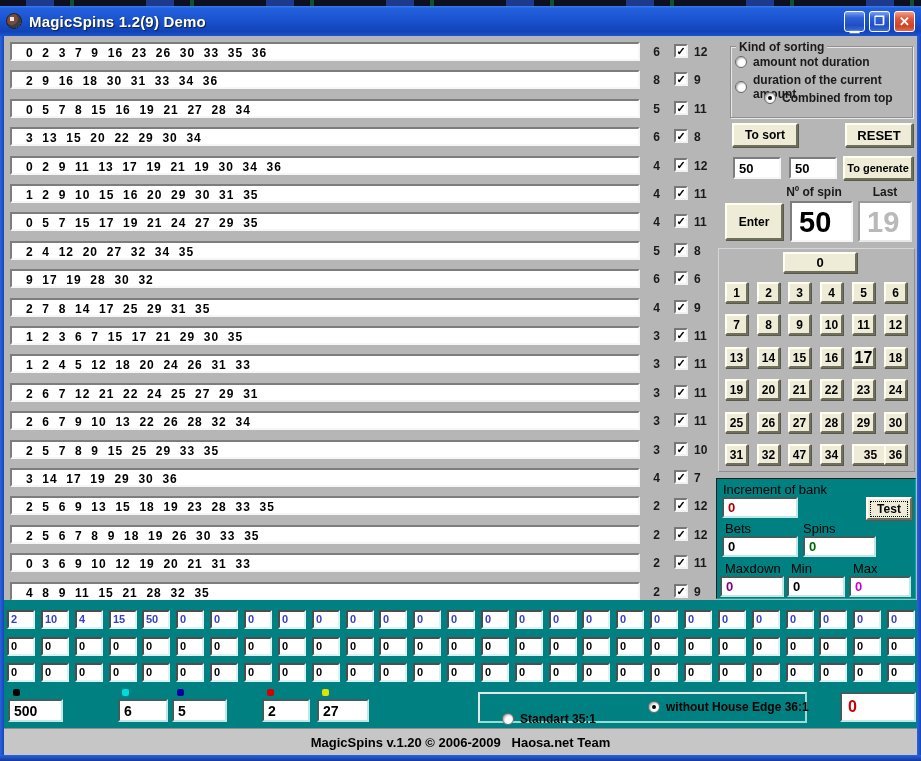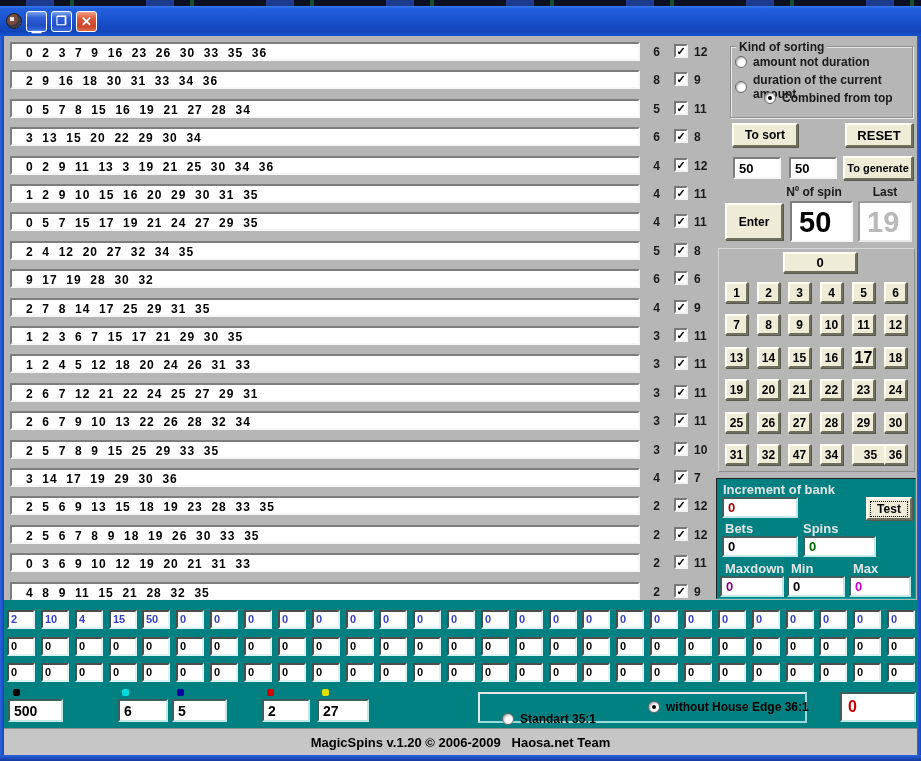--- a/index.html
+++ b/index.html
@@ -54,37 +54,38 @@
   .radiorow{position:absolute;display:flex;align-items:center;gap:6px;font-size:12px;font-weight:bold;color:#1a1a1a;}
 
   
   .lbl{position:absolute;font-size:12px;font-weight:bold;color:#1a1a1a;}
   .bigfield{position:absolute;font-weight:bold;}
 
   
   .teal{position:absolute;left:4px;top:600px;width:913px;height:128px;background:#008080;}
   .bankpanel{position:absolute;left:716px;top:478px;width:200px;height:121px;background:#008080;
     border:1px solid;border-color:#202020 #00a8a8 #00a8a8 #202020;}
-  .banklbl{position:absolute;color:#e5e5e5;font-weight:bold;font-size:13px;}
+  .banklbl{position:absolute;color:#000000;font-weight:normal;font-size:13px;}
   .cell{position:absolute;width:28px;height:19px;background:#fff;border:2px solid;border-color:#4d4d4d #d9f2f2 #d9f2f2 #4d4d4d;
     font-size:11px;font-weight:bold;padding:1px 0 0 2px;line-height:1.2;}
   .dot{position:absolute;width:7px;height:7px;border-radius:2px;}
 
   .statusbar{position:absolute;left:4px;top:728px;width:913px;height:27px;background:#c6c6c6;
     border-top:1px solid #8f8f8f;display:flex;align-items:center;justify-content:center;
     font-weight:bold;font-size:13px;color:#000;white-space:pre;}
 </style>
 </head>
 <body>
 
 <div id="win">
   <div class="artifacts"></div>
 
   <div class="titlebar">
     <div class="appicon"></div>
+    <div class="apptitle">MagicSpins 1.2(9) Demo</div>
     <div class="winbtn min">
         <span>▁</span>
       </div>
     <div class="winbtn">
         <span>❐</span>
       </div>
     <div class="winbtn close">
         <span>✕</span>
       </div>
   </div>
@@ -103,21 +104,21 @@
       <div class="chk" style="left: 674px; top: 72px;">✓</div>
       <div class="rowval" style="left: 694px; top: 73px;">9</div>
       <div class="rowfield sunk" style="top: 99px;">0  5  7  8  15  16  19  21  27  28  34</div>
       <div class="rowcount" style="left: 640px; top: 102px;">5</div>
       <div class="chk" style="left: 674px; top: 101px;">✓</div>
       <div class="rowval" style="left: 694px; top: 102px;">11</div>
       <div class="rowfield sunk" style="top: 127px;">3  13  15  20  22  29  30  34</div>
       <div class="rowcount" style="left: 640px; top: 130px;">6</div>
       <div class="chk" style="left: 674px; top: 129px;">✓</div>
       <div class="rowval" style="left: 694px; top: 130px;">8</div>
-      <div class="rowfield sunk" style="top: 156px;">0  2  9  11  13  3  19  21  25  30  34  36</div>
+      <div class="rowfield sunk" style="top: 156px;">0  2  9  11  13  17  19  21  19  30  34  36</div>
       <div class="rowcount" style="left: 640px; top: 159px;">4</div>
       <div class="chk" style="left: 674px; top: 158px;">✓</div>
       <div class="rowval" style="left: 694px; top: 159px;">12</div>
       <div class="rowfield sunk" style="top: 184px;">1  2  9  10  15  16  20  29  30  31  35</div>
       <div class="rowcount" style="left: 640px; top: 187px;">4</div>
       <div class="chk" style="left: 674px; top: 186px;">✓</div>
       <div class="rowval" style="left: 694px; top: 187px;">11</div>
       <div class="rowfield sunk" style="top: 212px;">0  5  7  15  17  19  21  24  27  29  35</div>
       <div class="rowcount" style="left: 640px; top: 215px;">4</div>
       <div class="chk" style="left: 674px; top: 214px;">✓</div>

